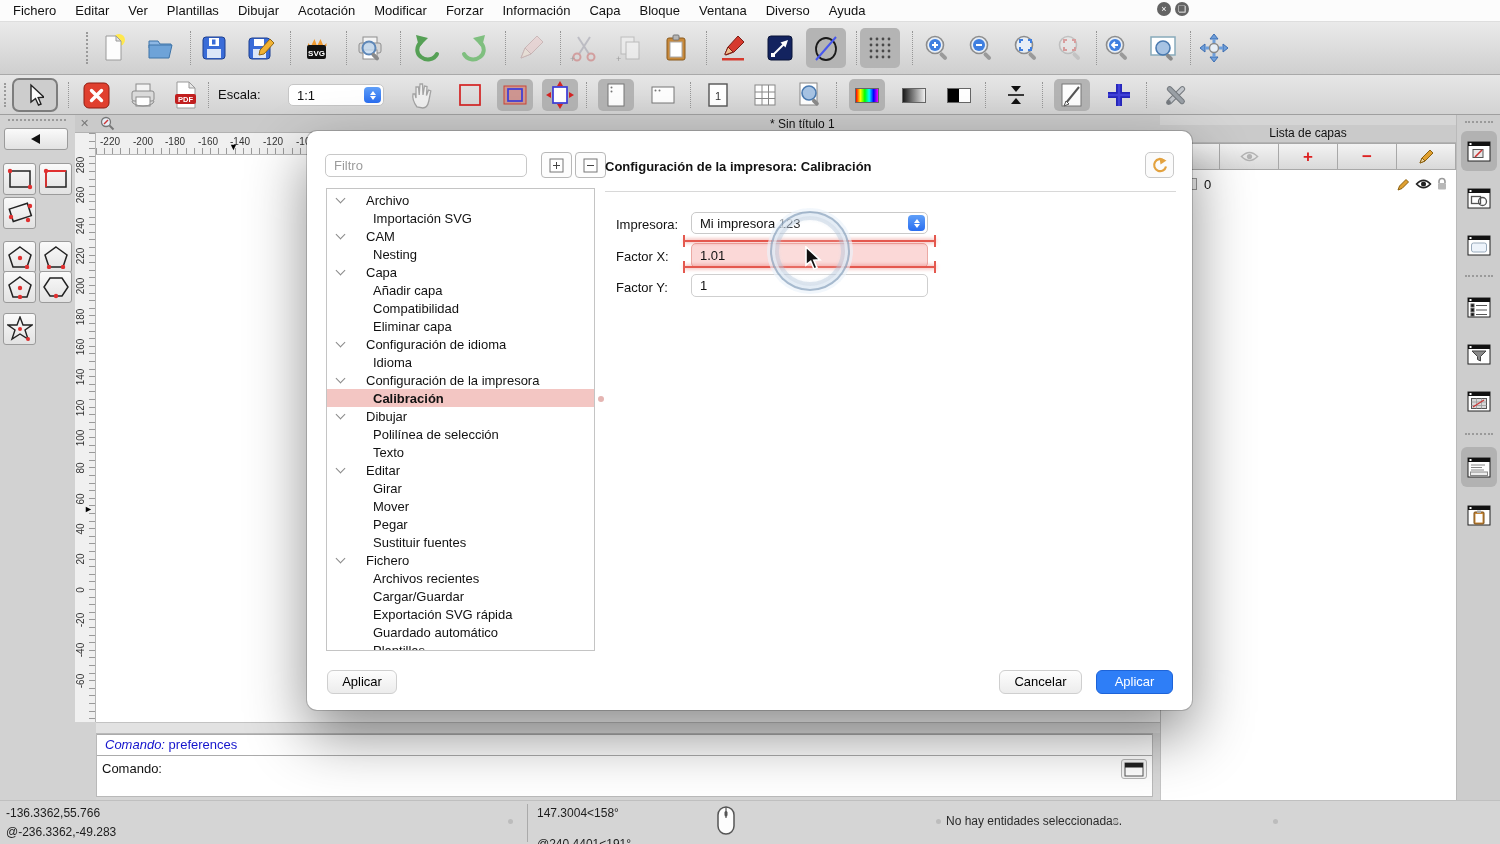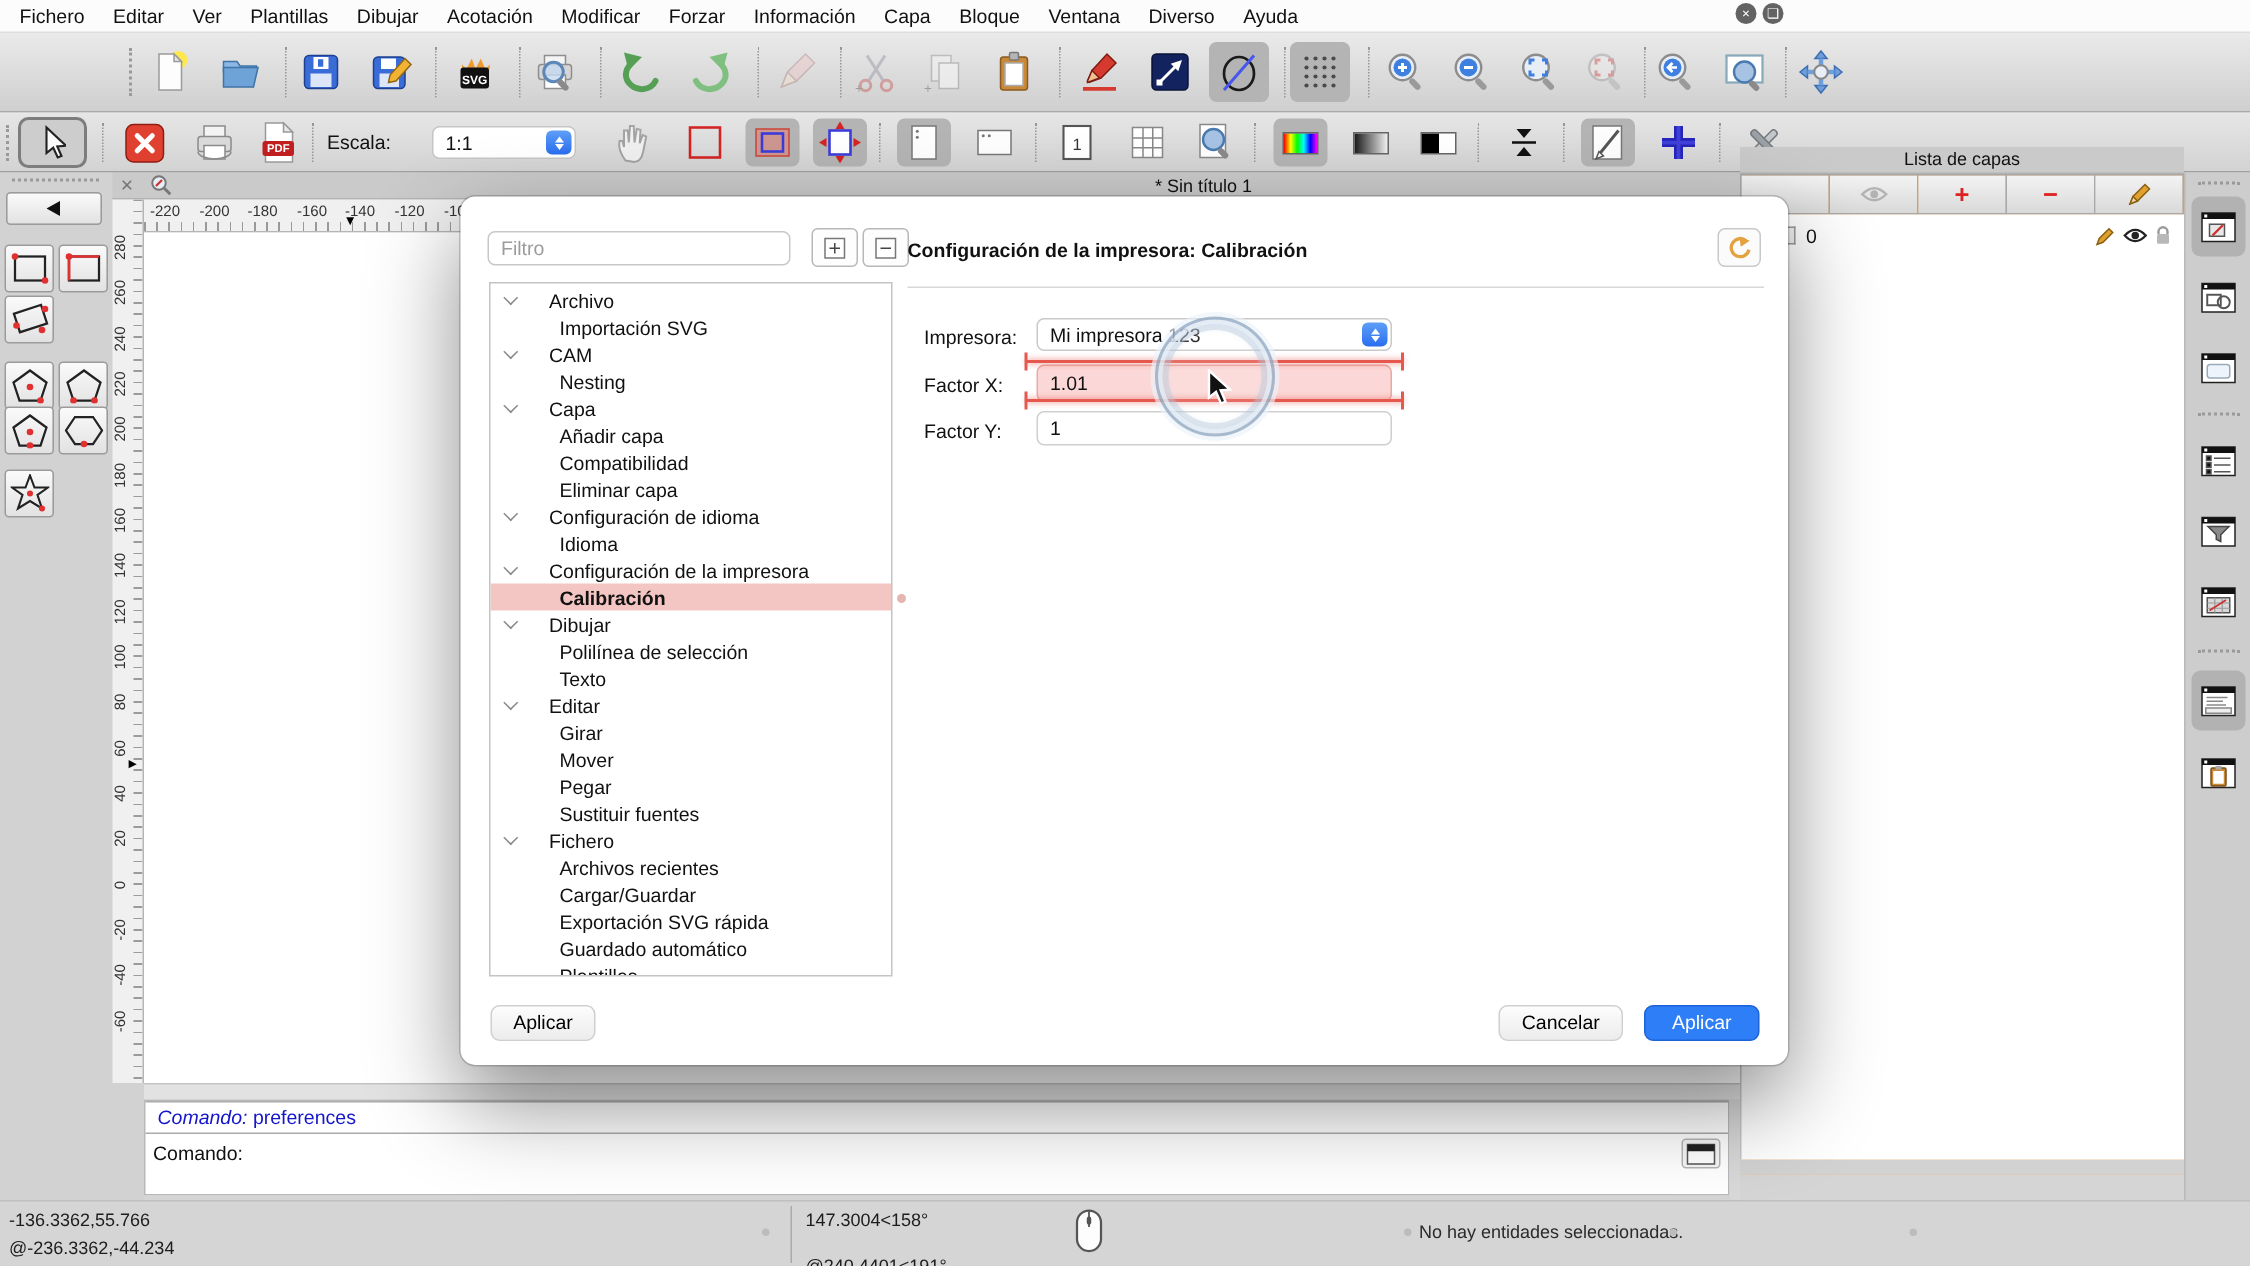--- a/index.html
+++ b/index.html
@@ -50,21 +50,21 @@
 
 #cmdpanel { position:absolute; left:96px; top:733px; width:1057px; height:64px; background:#fff; border:1px solid #b9b9b9; font-size:13px; }
 #cmdrow1 { height:14px; text-align:right; padding-right:6px; line-height:14px; }
 #cmdrow2 { height:22px; border-top:1px solid #ababab; border-bottom:1px solid #ababab; line-height:20px; padding-left:8px; color:#1414cc; }
 #cmdrow2 .pfx { font-style:italic; }
 #cmdrow3 { height:26px; line-height:26px; padding-left:5px; position:relative; }
 #cmddockbtn { position:absolute; right:5px; top:3px; width:26px; height:20px; border:1px solid #b5b5b5; border-radius:3px; background:#f6f6f6; display:flex; align-items:center; justify-content:center; }
 #graysliver { position:absolute; left:1153px; top:733px; width:7px; height:67px; background:#d8d8d8; }
 
 
-#rightpanel { position:absolute; left:1160px; top:98px; width:296px; height:685px; background:#fdba74; }
+#rightpanel { position:absolute; left:1160px; top:125px; width:296px; height:685px; background:#eab308; }
 #rphead { height:18px; background:#cacaca; border-bottom:1px solid #b2b2b2; text-align:center; font-size:12px; line-height:17px; }
 #rpbtns { height:27px; display:flex; }
 .rpb { flex:1; border:1px solid #a8a8a8; border-left-width:0; background:linear-gradient(#f3f3f3,#d9d9d9); display:flex; align-items:center; justify-content:center; font-weight:bold; }
 .rpb:first-child { border-left-width:1px; }
 .red { color:#d22; font-size:17px; }
 #rplist { height:630px; background:#fff; border-left:1px solid #c6c6c6; position:relative; }
 #rpbottom { height:10px; background:#d2d2d2; }
 #layerrow { position:absolute; left:0; top:3px; width:100%; height:22px; display:flex; align-items:center; font-size:13px; }
 
 
@@ -731,21 +731,21 @@
         <rect x="2.5" y="2" width="2" height="2" fill="#fff"></rect>
         <rect x="7" y="7" width="10" height="12" rx="1" fill="#c8893a" stroke="#7a4f17"></rect>
         <rect x="10" y="5.5" width="4" height="2.5" fill="#aaa"></rect>
         <rect x="8.5" y="9" width="7" height="8.5" fill="#fff"></rect>
       </svg>
     </div>
 </div>
 
 <div id="statusbar">
   <span class="sline" style="left:6px;top:5px">-136.3362,55.766</span>
-  <span class="sline" style="left:6px;top:24px">@-236.3362,-44.234</span>
+  <span class="sline" style="left:6px;top:24px">@-236.3362,-49.283</span>
   <div id="statdiv"></div>
   <span class="sline" style="left:537px;top:5px">147.3004&lt;158°</span>
   <span class="sline" style="left:537px;top:36px">@240.4401&lt;191°</span>
   <div class="dot" style="left:508px;top:18px"></div>
   <span class="sline" style="left:716px;top:4px">
       <svg width="20" height="31">
         <rect x="2" y="2" width="16" height="27" rx="8" fill="#fdfdfd" stroke="#555" stroke-width="1.5"></rect>
         <line x1="10" y1="2" x2="10" y2="13" stroke="#555" stroke-width="1.2"></line>
         <rect x="8.5" y="6" width="3" height="5.5" rx="1.5" fill="#555"></rect>
       </svg>

